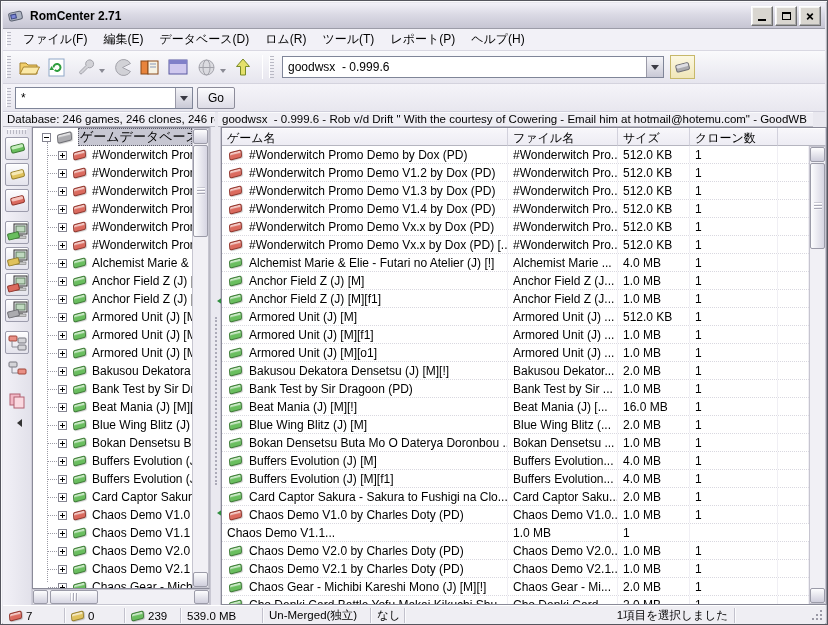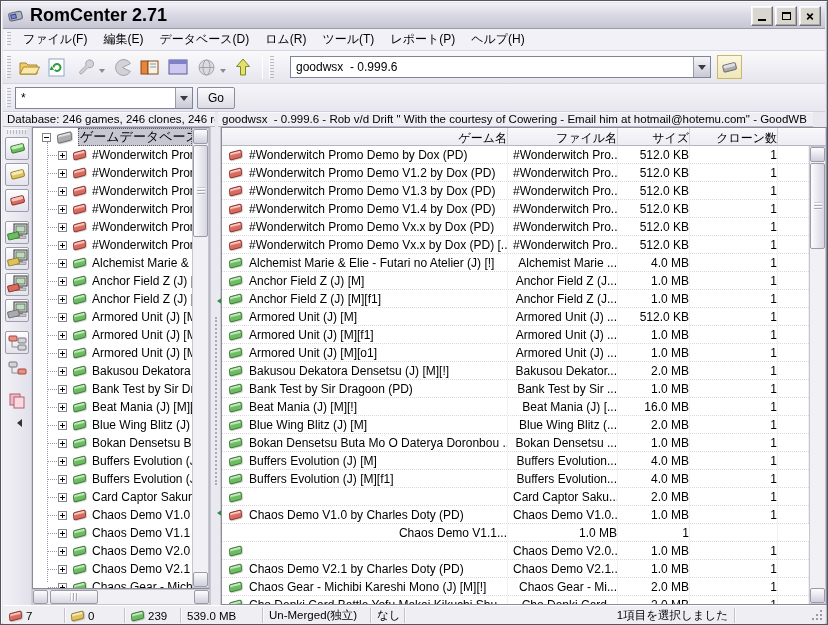--- a/index.html
+++ b/index.html
@@ -14,21 +14,21 @@
     box-shadow: inset 1px 1px 0 #FAFAFC, inset -1px -1px 0 #B9B9C2;
   }
 
   
   .titlebar{
     position:absolute; left:2px; top:2px; right:2px; height:26px;
     background:linear-gradient(180deg,#F2F1F8 0%,#DBDAE5 45%,#C6C5D3 100%);
     display:flex; align-items:center; padding:0 4px; border-bottom:1px solid #9C9CA8;
   }
   .titlebar .app-icon{ width:18px; height:16px; margin-right:5px; position:relative; }
-  .title-text{ font-weight:bold; font-size:18px; white-space:pre; }
+  .title-text{ font-weight:bold; font-size:12px; white-space:pre; }
   .win-buttons{ margin-left:auto; display:flex; gap:2px; }
   .win-btn{
     width:22px; height:20px; background:#D9D6D0;
     border:1px solid; border-color:#FFFFFF #6E6E6E #6E6E6E #FFFFFF;
     box-shadow: inset -1px -1px 0 #A8A8A8, inset 1px 1px 0 #F4F4F4;
     display:flex; align-items:center; justify-content:center; cursor:default;
     font-family:"DejaVu Sans Mono",monospace; font-size:12px; font-weight:bold;
   }
   .glyph-min{ width:8px; height:2px; background:#000; margin-top:9px; }
   .glyph-max{ width:9px; height:8px; border:1px solid #000; border-top:2px solid #000; }
@@ -63,21 +63,21 @@
   .tb-sep{ width:1px; height:24px; background:#C5C4D0; border-right:1px solid #fff; margin:0 5px; }
   .combo{
     height:22px; background:#fff; border:1px solid #7F8598; display:flex; align-items:stretch;
   }
   .combo .combo-text{ flex:1; padding:3px 4px 0 5px; white-space:pre; overflow:hidden; }
   .combo .combo-arrow{
     width:17px; background:linear-gradient(180deg,#F4F4F8,#C9C9D6);
     border-left:1px solid #9A9AA8; display:flex; align-items:center; justify-content:center;
   }
   .combo-arrow i{ width:0; height:0; border:4px solid transparent; border-top:5px solid #3A3A44; margin-top:5px; }
-  .dat-combo{ width:421px; margin-left:12px; }
+  .dat-combo{ width:382px; margin-left:4px; }
   .small-btn{
     width:25px; height:24px; margin-left:6px;
     background:linear-gradient(180deg,#FCF8E2,#F0E6B8);
     border:1px solid #C7B86A; display:flex; align-items:center; justify-content:center;
   }
   .filterbar{
     position:absolute; left:2px; top:83px; right:2px; height:28px;
     background:linear-gradient(180deg,#F5F4F9,#E8E7EF);
     border-bottom:1px solid #CFCEDA;
     display:flex; align-items:center; padding-left:2px;
@@ -193,21 +193,21 @@
   }
   .splitter .dots{
     position:absolute; left:4px; top:190px; bottom:120px;
     border-left:2px dotted #ABAAB8;
   }
   .split-arrow{ position:absolute; left:2px; width:0; height:0; border:4px solid transparent; border-right:6px solid #2E8E3E; }
 
   
   .table-panel{
     position:absolute; left:218px; top:0; right:0; height:478px;
-    background:#fff; border:1px solid #8A8A98; overflow:hidden;text-align:right;
+    background:#fff; border:1px solid #8A8A98; overflow:hidden;
   }
   .thead{ position:absolute; left:0; top:0; right:0; height:18px; display:grid;
           grid-template-columns:286px 110px 72px 88px 1fr; }
   .th{
     background:linear-gradient(180deg,#F8F7FB,#EDECF3);
     border-right:1px solid #D2D1DC; border-bottom:1px solid #B5B5C0;
     box-shadow:inset 0 1px 0 #fff; padding:2px 0 0 5px; white-space:pre; overflow:hidden;
   }
   .tbody{ position:absolute; left:0; top:18px; right:17px; bottom:0; overflow:hidden; }
   .trow{ height:18px; display:grid; grid-template-columns:286px 110px 72px 88px 1fr;
@@ -702,41 +702,41 @@
             <span class="td"></span>
           </div>
           <div class="trow">
             <span class="td game"><span class="chip green"></span><span>Buffers Evolution (J) [M][f1]</span></span>
             <span class="td">Buffers Evolution...</span>
             <span class="td">4.0 MB</span>
             <span class="td">1</span>
             <span class="td"></span>
           </div>
           <div class="trow">
-            <span class="td game"><span class="chip green"></span></span>
+            <span class="td game"><span class="chip green"></span><span>Card Captor Sakura - Sakura to Fushigi na Clo...</span></span>
             <span class="td">Card Captor Saku...</span>
             <span class="td">2.0 MB</span>
             <span class="td">1</span>
             <span class="td"></span>
           </div>
           <div class="trow">
             <span class="td game"><span class="chip red"></span><span>Chaos Demo V1.0 by Charles Doty (PD)</span></span>
             <span class="td">Chaos Demo V1.0...</span>
             <span class="td">1.0 MB</span>
             <span class="td">1</span>
             <span class="td"></span>
           </div>
           <div class="trow">
             <span class="td">Chaos Demo V1.1...</span>
             <span class="td">1.0 MB</span>
             <span class="td">1</span>
             <span class="td"></span>
           </div>
           <div class="trow">
-            <span class="td game"><span class="chip green"></span></span>
+            <span class="td game"><span class="chip green"></span><span>Chaos Demo V2.0 by Charles Doty (PD)</span></span>
             <span class="td">Chaos Demo V2.0...</span>
             <span class="td">1.0 MB</span>
             <span class="td">1</span>
             <span class="td"></span>
           </div>
           <div class="trow">
             <span class="td game"><span class="chip green"></span><span>Chaos Demo V2.1 by Charles Doty (PD)</span></span>
             <span class="td">Chaos Demo V2.1...</span>
             <span class="td">1.0 MB</span>
             <span class="td">1</span>

